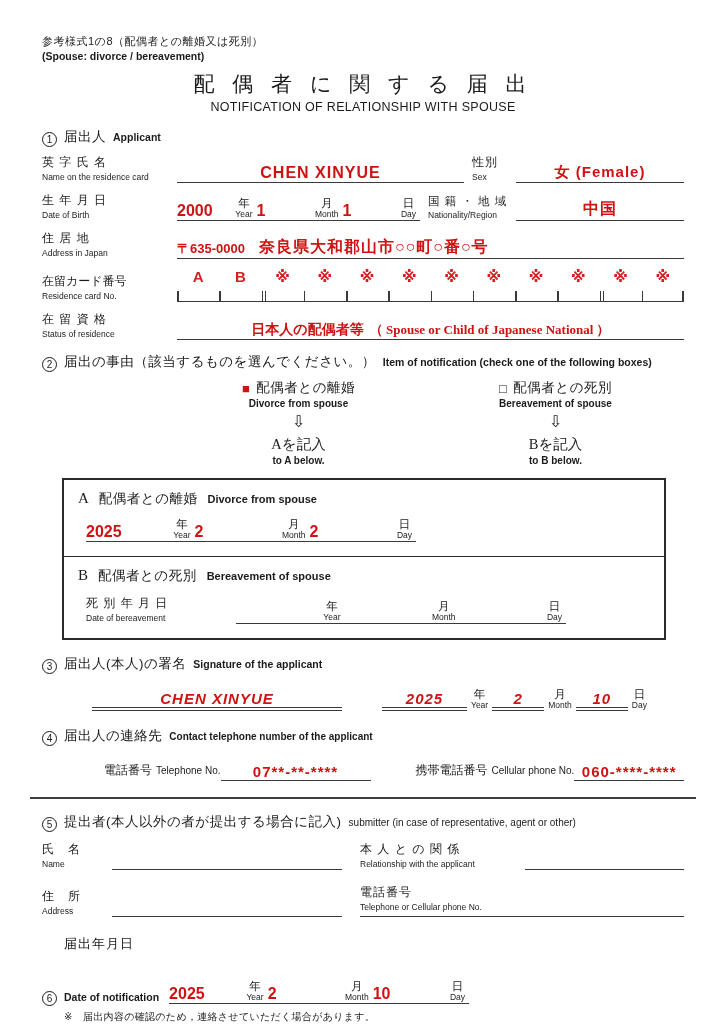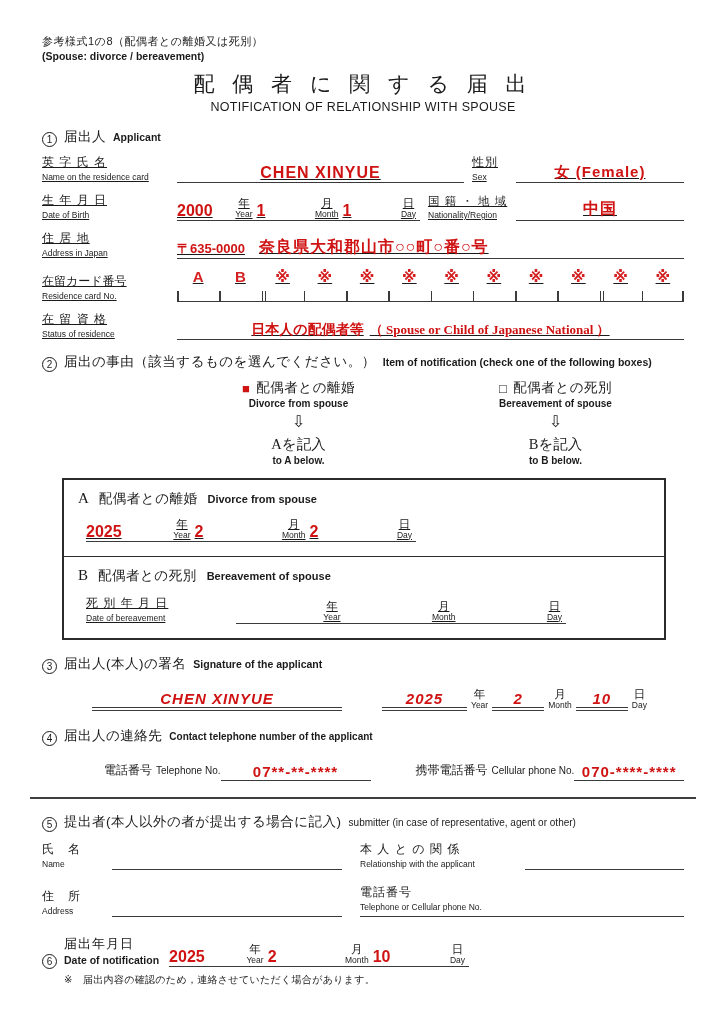--- a/index.html
+++ b/index.html
@@ -14,21 +14,21 @@
   .title-en { text-align:center; font-size:12.5px; letter-spacing:.3px; margin-top:2px; }
 
   
   .sec-head { display:flex; align-items:baseline; gap:7px; margin-top:14px; }
   .circ { display:inline-flex; align-items:center; justify-content:center; width:15px; height:15px; border:1.2px solid #1b1b1b; border-radius:50%; font-size:10px; flex:0 0 15px; transform:translateY(2px); }
   .sh-jp { font-size:13.5px; letter-spacing:.5px; }
   .sh-en { font-size:10.5px; font-weight:bold; }
   .sh-en.norm { font-weight:normal; font-size:10px; }
 
   
-  .f-row { display:flex; align-items:flex-end;text-decoration:underline; }
+  .f-row { display:flex; align-items:flex-end; }
   .lbl { display:flex; flex-direction:column; justify-content:flex-end; padding-bottom:1px; }
   .lbl .jp { font-size:12px; letter-spacing:1px; }
   .lbl .en { font-size:8.5px; margin-top:1px; }
   .w135 { flex:0 0 135px; }
   .line { border-bottom:1.6px solid #3a3a3a; display:flex; align-items:flex-end; justify-content:center; min-height:24px; }
   .dline { border-bottom:4px double #3a3a3a; display:flex; align-items:flex-end; justify-content:center; min-height:24px; }
   .grow { flex:1; }
   .red { color:#cf1212; font-weight:bold; }
   .v16 { font-size:16px; letter-spacing:1px; }
   .v15 { font-size:15px; letter-spacing:1px; }
@@ -91,21 +91,21 @@
   .s5-grid { display:flex; margin-top:10px; }
   .s5-left { flex:0 0 300px; display:flex; align-items:flex-end; }
   .s5-right { flex:1; margin-left:18px; display:flex; align-items:flex-end; }
   .s5-row2 { margin-top:14px; }
   .s5-lblblock { border-bottom:1.6px solid #3a3a3a; padding-bottom:3px; flex:1; }
   .s5-l { flex:0 0 70px; }
 
   .foot-note { font-size:10px; margin:6px 0 0 22px; letter-spacing:.3px; }
 
   .s6-row { display:flex; align-items:flex-end; margin-top:18px; }
-  .s6-lbl { margin-left:7px; }
+  .s6-lbl { margin-left:7px;gap:37px; }
   .s6-lbl .jp { font-size:13px; letter-spacing:1px; }
   .s6-lbl .en { font-size:10.5px; font-weight:bold; }
   .s6-group { flex:0 0 300px; margin-left:10px; }
 </style>
 </head>
 <body>
 
 <div class="page">
 
   <div class="ref">参考様式1の8（配偶者との離婚又は死別）</div>
@@ -365,21 +365,21 @@
       <span class="en">Telephone No.</span>
     </div>
     <div class="line tel-line">
       <span class="red v15">07**-**-****</span>
     </div>
     <div class="inline-lbl" style="margin-left:45px;">
       <span class="jp">携帯電話番号</span>
       <span class="en">Cellular phone No.</span>
     </div>
     <div class="line cell-line">
-      <span class="red v15">070-****-****</span>
+      <span class="red v15">060-****-****</span>
     </div>
   </div>
 
   <div class="hr-divider"></div>
 
   <div class="sec-head" style="margin-top:14px;">
     <span class="circ">5</span>
     <span class="sh-jp">提出者(本人以外の者が提出する場合に記入)</span>
     <span class="sh-en norm">submitter (in case of representative, agent or other)</span>
   </div>

